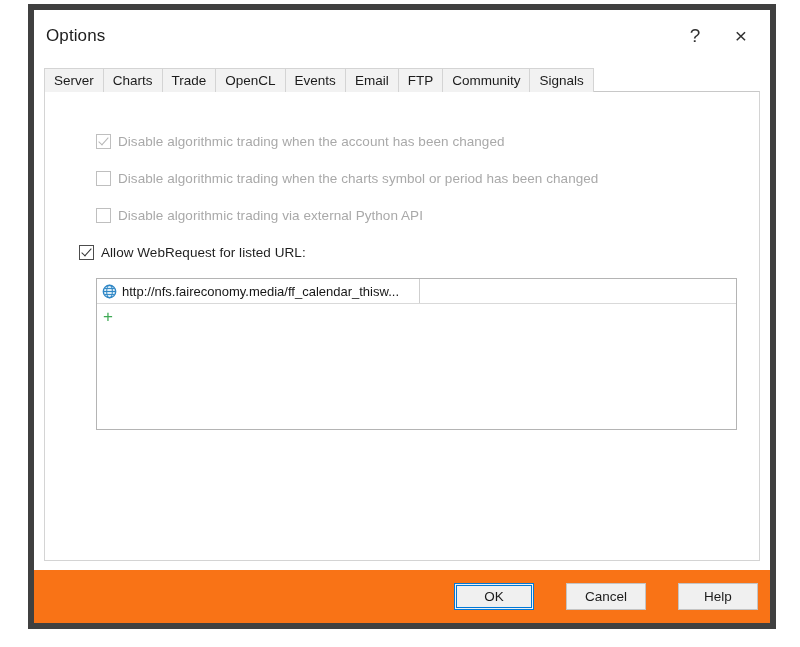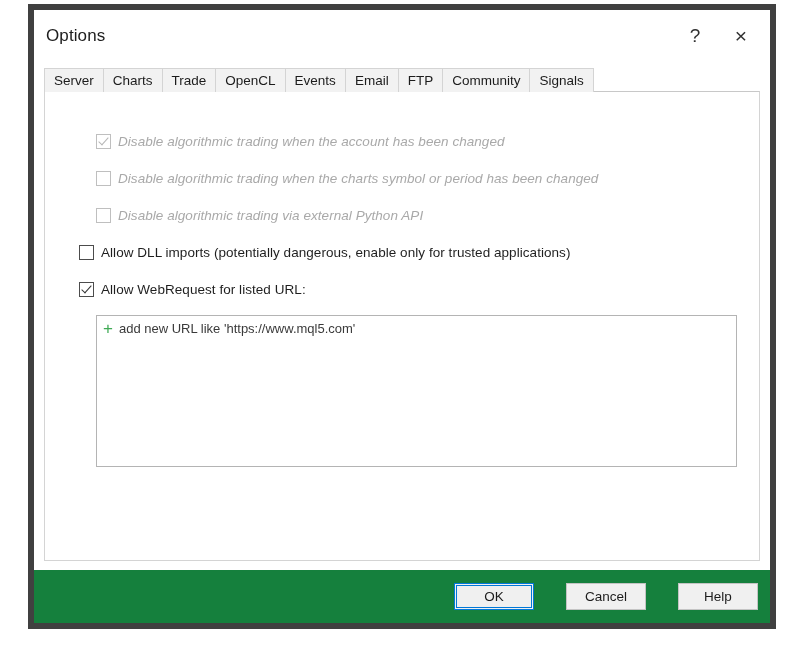--- a/index.html
+++ b/index.html
@@ -126,21 +126,21 @@
     padding: 38px 0 0 34px;
   }
 
   
   .check-row {
     display: flex;
     align-items: center;
     height: 22px;
     margin-bottom: 15px;
   }
-  .check-row.indent { margin-left: 17px; font-style: italic; }
+  .check-row.indent { margin-left: 17px; }
 
   .cb {
     width: 15px;
     height: 15px;
     box-sizing: border-box;
     border: 1.6px solid #4c4c4c;
     background: #ffffff;
     flex: 0 0 auto;
     position: relative;
     margin-right: 7px;
@@ -224,21 +224,21 @@
   .add-text {
     font-size: 13px;
     color: #3a3a3a;
     white-space: nowrap;
   }
 
   
   .footer {
     flex: 0 0 auto;
     height: 54px;
-    background: #15803d;
+    background: #f97316;
     border-top: 1px solid #ffffff;
     display: flex;
     align-items: center;
     justify-content: flex-end;
     padding-right: 12px;
     box-sizing: border-box;
     position: relative;
     margin-top: 8px;
   }
   .btn {
@@ -296,33 +296,42 @@
           </div>
           <div class="check-row indent">
             <span class="cb disabled"></span>
             <span class="cb-label disabled">Disable algorithmic trading when the charts symbol or period has been changed</span>
           </div>
           <div class="check-row indent">
             <span class="cb disabled"></span>
             <span class="cb-label disabled">Disable algorithmic trading via external Python API</span>
           </div>
           <div class="check-row">
-            <span class="cb"></span>
-            <span class="cb-label">Allow DLL imports (potentially dangerous, enable only for trusted applications)</span>
-          </div>
-          <div class="check-row">
             <span class="cb checked"></span>
             <span class="cb-label">Allow WebRequest for listed URL:</span>
           </div>
         </div>
 
       <div class="listbox">
+        <div id="url-rows">
+            <div class="url-row">
+              <div class="url-cell">
+                <svg class="globe" viewBox="0 0 16 16">
+                  <circle cx="8" cy="8" r="6.6" fill="#d9ecf7" stroke="#2f86c5" stroke-width="1.5"></circle>
+                  <ellipse cx="8" cy="8" rx="3" ry="6.6" fill="none" stroke="#2f86c5" stroke-width="1.1"></ellipse>
+                  <line x1="1.6" y1="8" x2="14.4" y2="8" stroke="#2f86c5" stroke-width="1.1"></line>
+                  <line x1="2.8" y1="4.8" x2="13.2" y2="4.8" stroke="#2f86c5" stroke-width="1"></line>
+                  <line x1="2.8" y1="11.2" x2="13.2" y2="11.2" stroke="#2f86c5" stroke-width="1"></line>
+                </svg>
+                <span class="url-text">http://nfs.faireconomy.media/ff_calendar_thisw...</span>
+              </div>
+            </div>
+          </div>
         <div class="add-row">
           <span class="plus">+</span>
-          <span class="add-text">add new URL like 'https://www.mql5.com'</span>
         </div>
       </div>
     </div>
   </div>
 
   <div class="footer">
     <button class="btn default">OK</button>
     <button class="btn">Cancel</button>
     <button class="btn">Help</button>
   </div>

